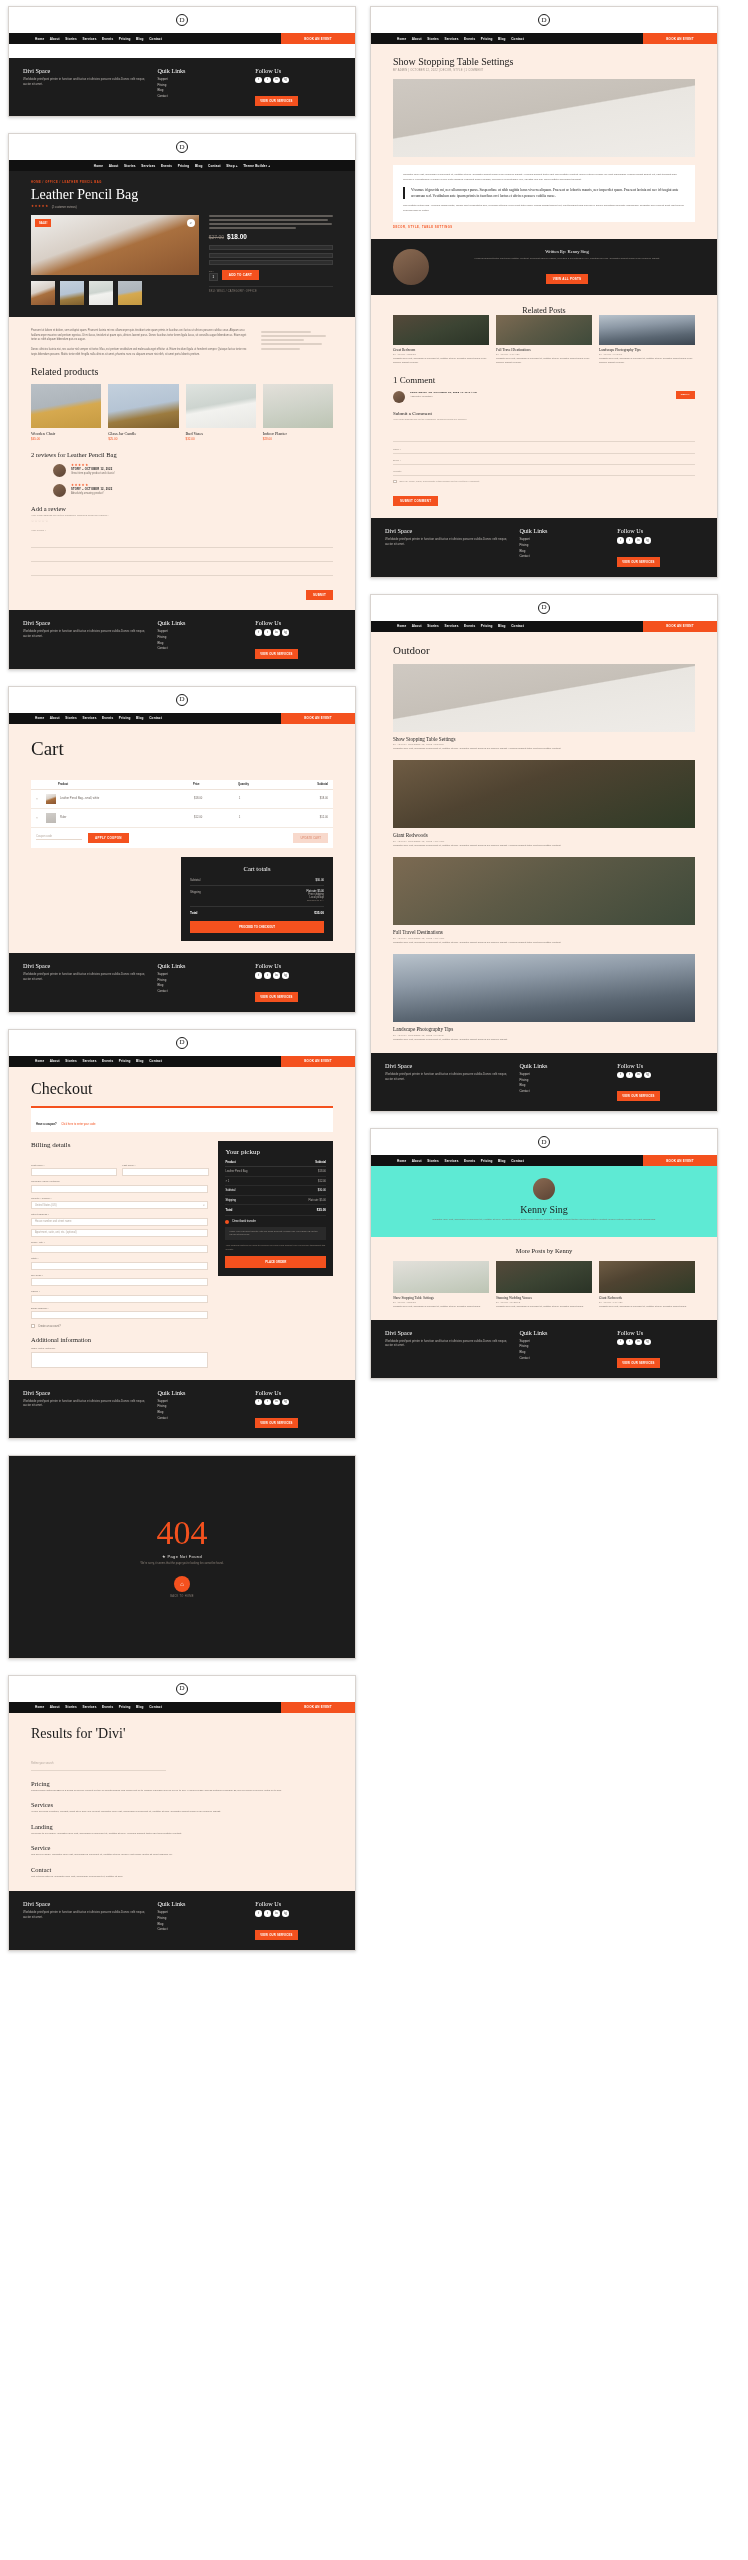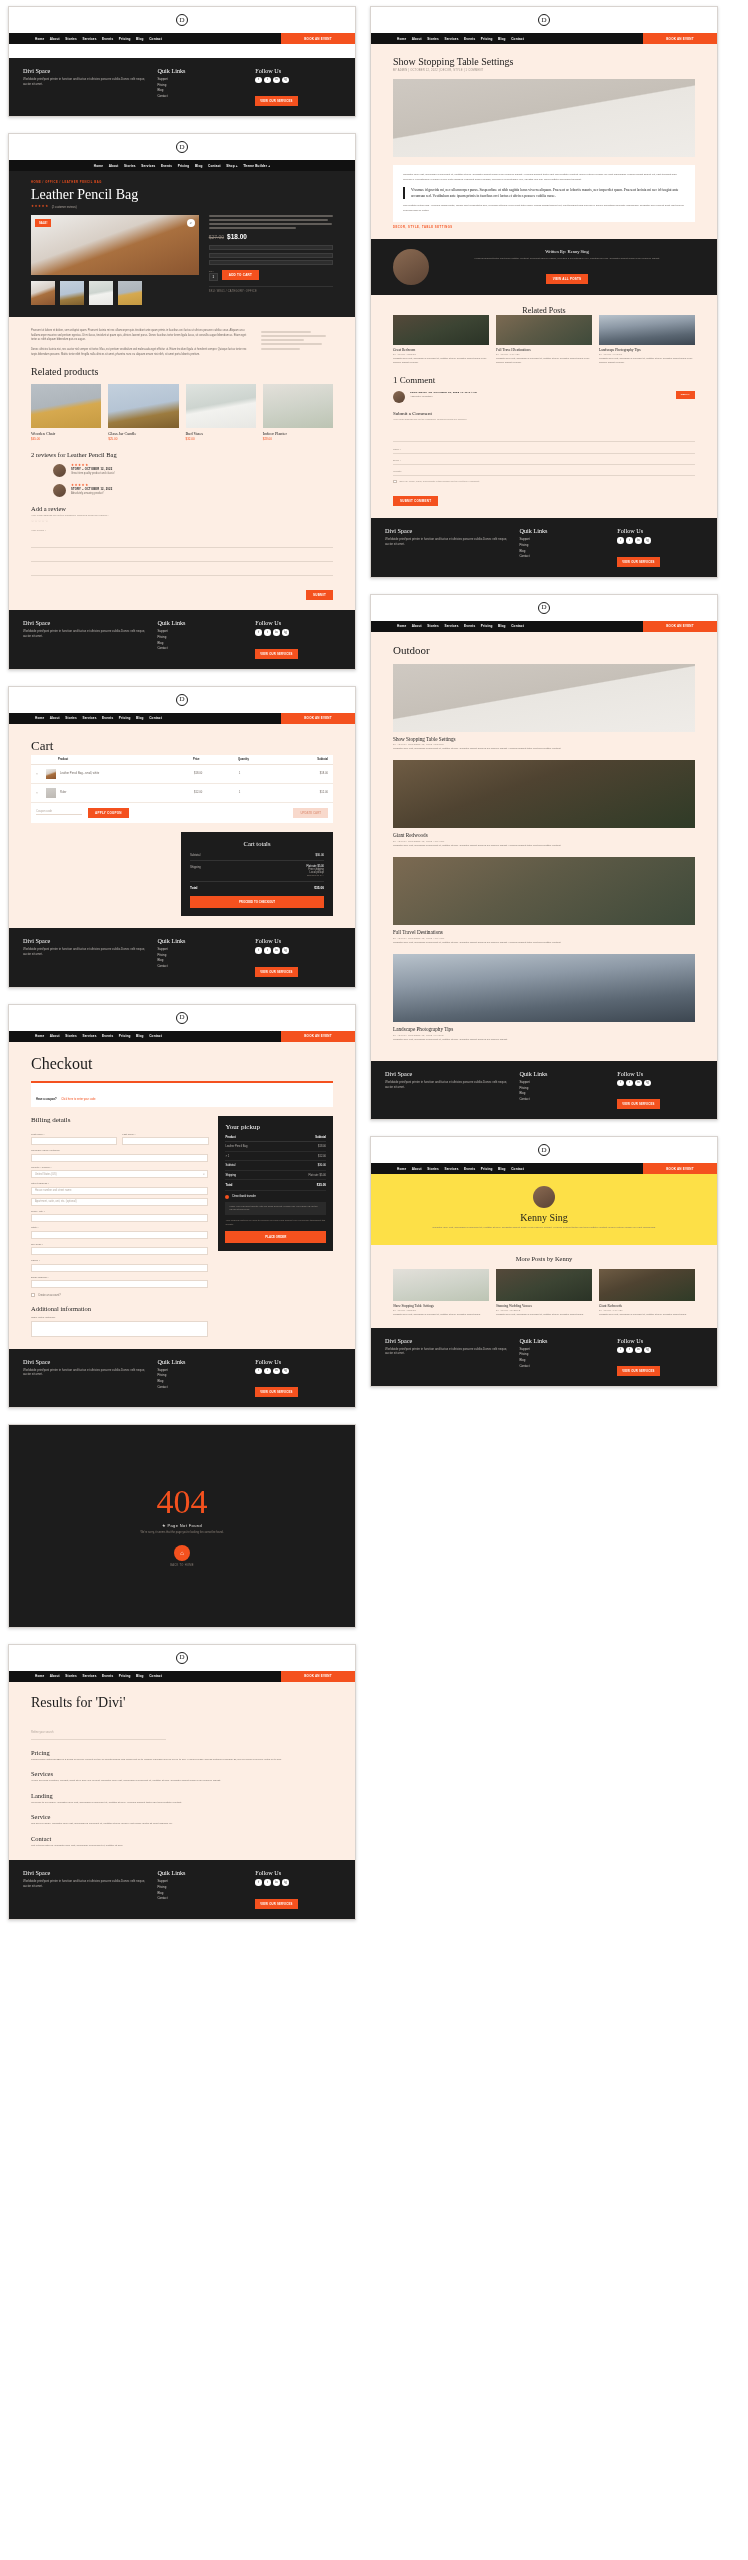--- a/index.html
+++ b/index.html
@@ -345,21 +345,21 @@
         <span class="nav-item">Stories</span>
         <span class="nav-item">Services</span>
         <span class="nav-item">Events</span>
         <span class="nav-item">Pricing</span>
         <span class="nav-item">Blog</span>
         <span class="nav-item">Contact</span>
         <div class="nav-cta">BOOK AN EVENT</div>
       </div>
 
       <div class="pad" style="padding-top:14px;padding-bottom:12px">
-        <div class="h-serif" style="font-size:13px;margin-bottom:1px">Cart</div>
+        <div class="h-serif" style="font-size:19px;margin-bottom:20px">Cart</div>
 
         <div style="background:#fff">
           <div style="display:flex;border-bottom:1px solid #eee3da;padding:3px 5px">
             <span style="width:22px"></span>
             <span style="flex:3;color:#1c1c1c;font-size:2.7px;font-weight:700">Product</span>
             <span style="flex:1;color:#1c1c1c;font-size:2.7px;font-weight:700">Price</span>
             <span style="flex:1;color:#1c1c1c;font-size:2.7px;font-weight:700">Quantity</span>
             <span style="flex:1;color:#1c1c1c;font-size:2.7px;font-weight:700;text-align:right">Subtotal</span>
           </div>
           <div style="display:flex;align-items:center;border-bottom:1px solid #f2e9e1;padding:4px 5px">
@@ -454,21 +454,21 @@
       <div class="pad" style="padding-top:13px;padding-bottom:12px">
         <div class="h-serif" style="font-size:16px;margin-bottom:8px">Checkout</div>
 
         <div style="background:#fff;border-top:2px solid #f4511e;padding:3px 5px;margin-bottom:9px">
           <span style="color:#1c1c1c;font-size:2.7px;font-weight:700">Have a coupon?</span>
           <span style="color:#f4511e;font-size:2.7px">Click here to enter your code</span>
         </div>
 
         <div style="display:flex;gap:10px">
           <div style="flex:1.55">
-            <div class="h-serif" style="font-size:7px;margin-bottom:9px">Billing details</div>
+            <div class="h-serif" style="font-size:7px;margin-bottom:15px">Billing details</div>
 
             <div style="display:flex;gap:5px;margin-bottom:4px">
               <div style="flex:1">
                 <div style="color:#7b726b;font-size:2.5px;margin-bottom:1.5px">First name *</div>
                 <div class="field"></div>
               </div>
               <div style="flex:1">
                 <div style="color:#7b726b;font-size:2.5px;margin-bottom:1.5px">Last name *</div>
                 <div class="field"></div>
               </div>
@@ -797,21 +797,21 @@
         <span class="nav-item">About</span>
         <span class="nav-item">Stories</span>
         <span class="nav-item">Services</span>
         <span class="nav-item">Events</span>
         <span class="nav-item">Pricing</span>
         <span class="nav-item">Blog</span>
         <span class="nav-item">Contact</span>
         <div class="nav-cta">BOOK AN EVENT</div>
       </div>
 
-      <div class="pad" style="padding-top:12px;padding-bottom:10px">
+      <div class="pad" style="padding-top:12px;padding-bottom:2px">
         <div class="h-serif" style="font-size:11px;margin-bottom:8px">Outdoor</div>
 
         <div style="margin-bottom:9px">
           <div class="photo ph-vase" style="height:68px"></div>
           <div class="h-serif" style="font-size:5.2px;margin-top:4px">Show Stopping Table Settings</div>
           <div class="meta-sm" style="font-size:2.3px;margin:1.5px 0 2px">BY ADMIN | OCTOBER 12, 2022 | DECOR</div>
           <div style="color:#7b726b;font-size:2.4px;line-height:1.8">Curabitur arcu erat, accumsan id imperdiet et, porttitor at sem. Curabitur aliquet quam id dui posuere blandit. Vivamus suscipit tortor eget felis porttitor volutpat.</div>
         </div>
 
         <div style="margin-bottom:9px">
@@ -871,21 +871,21 @@
         <span class="nav-item">About</span>
         <span class="nav-item">Stories</span>
         <span class="nav-item">Services</span>
         <span class="nav-item">Events</span>
         <span class="nav-item">Pricing</span>
         <span class="nav-item">Blog</span>
         <span class="nav-item">Contact</span>
         <div class="nav-cta">BOOK AN EVENT</div>
       </div>
 
-      <div style="background:#fde047;padding:12px 26px 14px;text-align:center">
+      <div style="background:#5eead4;padding:12px 26px 14px;text-align:center">
         <div class="photo ph-avatar" style="width:22px;height:22px;margin:0 auto 4px"></div>
         <div class="h-serif" style="font-size:10px;margin-bottom:3px">Kenny Sing</div>
         <div style="color:#7b726b;font-size:2.5px;line-height:1.8">Curabitur arcu erat, accumsan id imperdiet et, porttitor at sem. Curabitur aliquet quam id dui posuere blandit. Vivamus suscipit tortor eget felis porttitor volutpat. Donec rutrum congue leo eget malesuada.</div>
       </div>
 
       <div class="pad" style="padding-top:10px;padding-bottom:11px">
         <div class="h-serif" style="font-size:6.5px;text-align:center;margin-bottom:7px">More Posts by Kenny</div>
         <div style="display:flex;gap:7px">
           <div style="flex:1">
             <div class="photo ph-plant" style="height:32px"></div>

